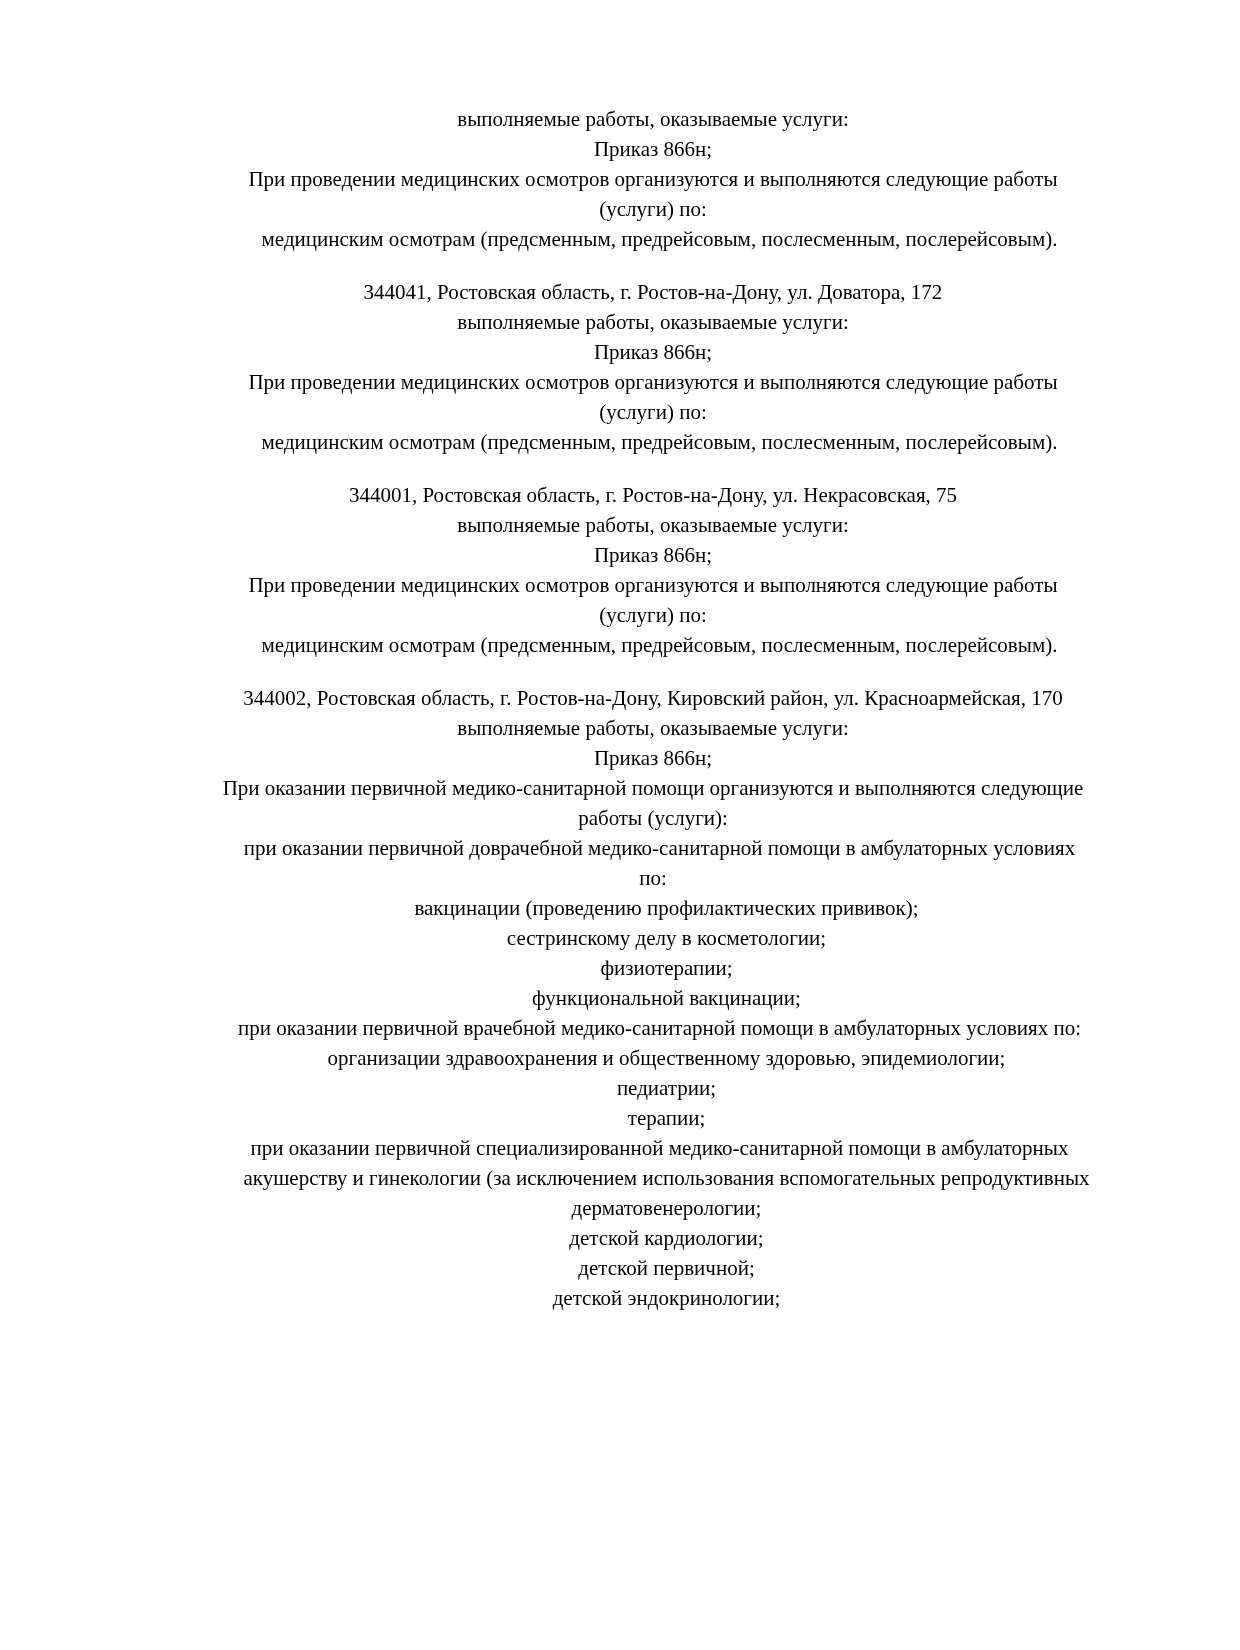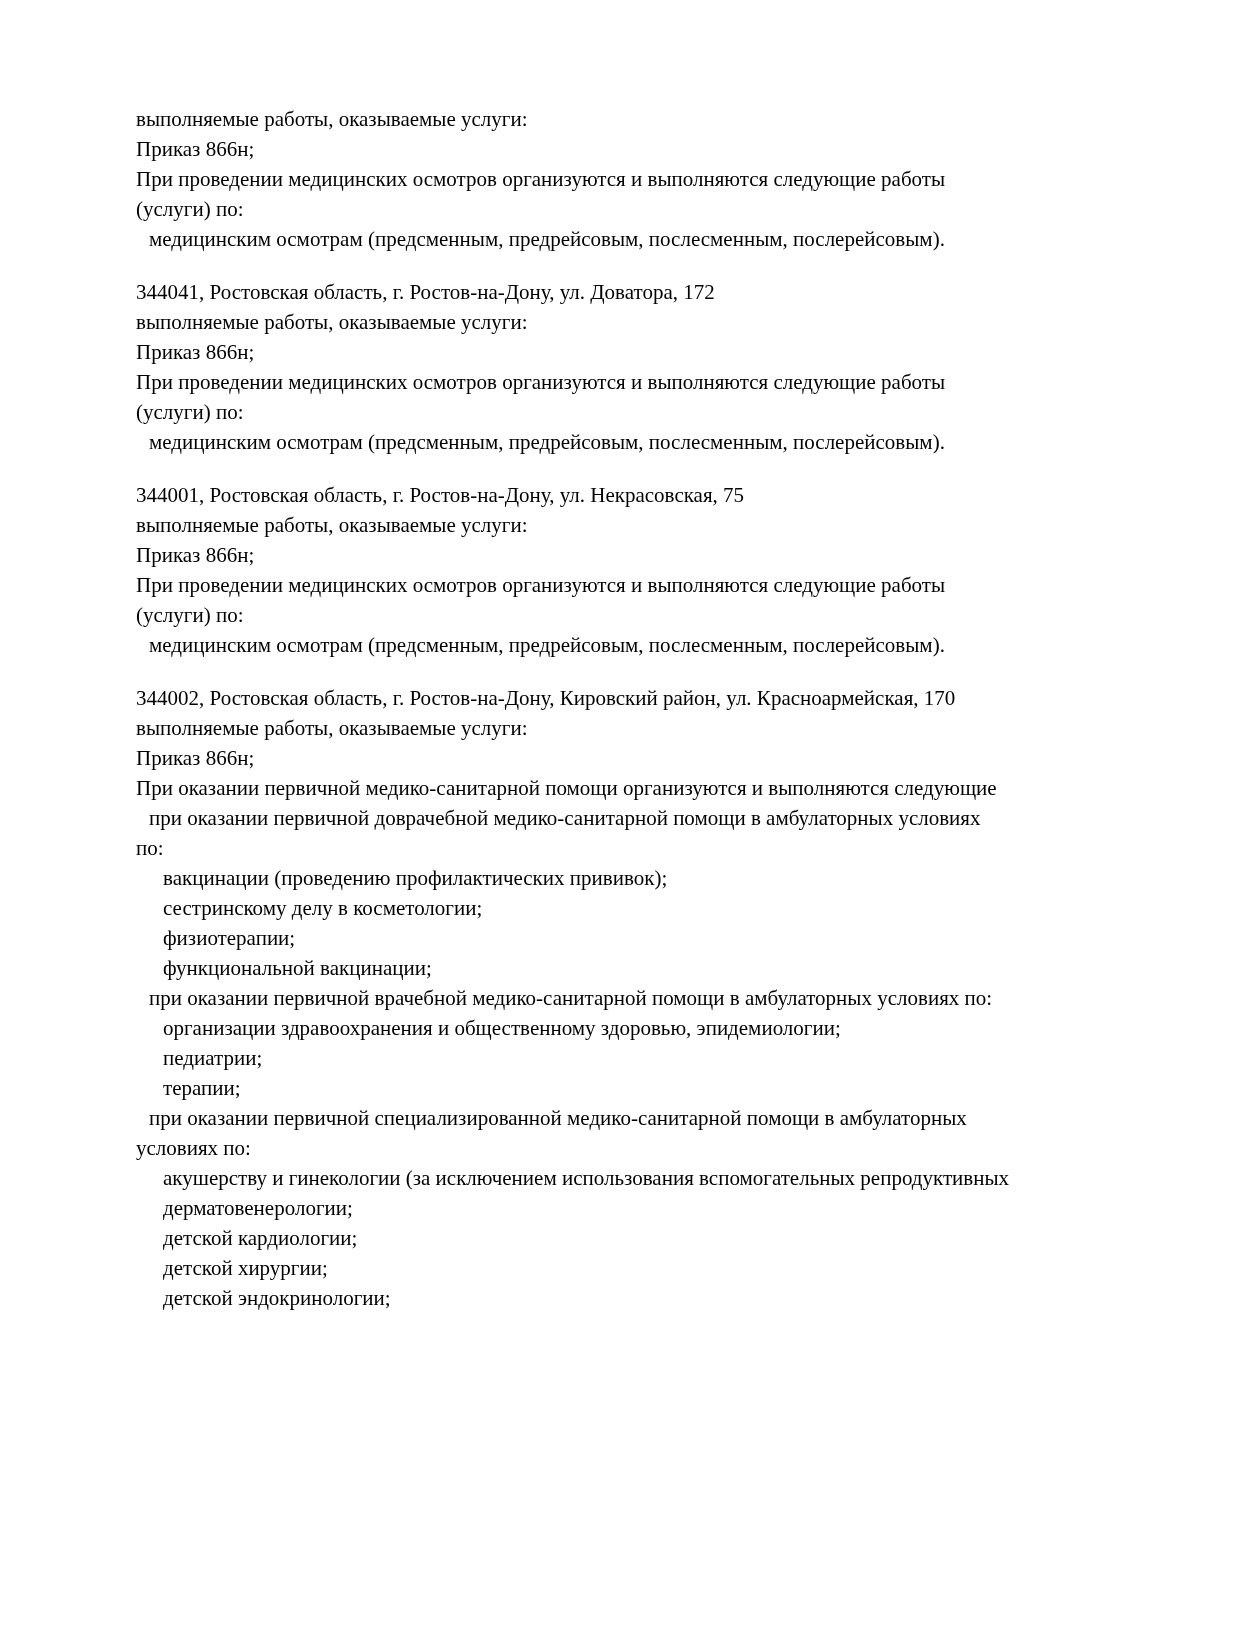--- a/index.html
+++ b/index.html
@@ -19,20 +19,21 @@
     height: 1650px;
     padding: 104px 70px 0 136px;
     background: #ffffff;
     color: #000000;
     font-family: "Liberation Serif", "DejaVu Serif", serif;
     font-size: 21px;
     line-height: 30px;
   }
   .block {
     margin: 0;
+    text-align: center;
   }
   .block + .block {
     margin-top: 23px;
   }
   .line {
     white-space: pre;
     min-height: 30px;
   }
   .i0 { padding-left: 0; }
   .i1 { padding-left: 13px; }
@@ -64,32 +65,32 @@
         <div class="line i0">Приказ 866н;</div>
         <div class="line i0">При проведении медицинских осмотров организуются и выполняются следующие работы</div>
         <div class="line i0">(услуги) по:</div>
         <div class="line i1">медицинским осмотрам (предсменным, предрейсовым, послесменным, послерейсовым).</div>
       </div>
       <div class="block">
         <div class="line i0">344002, Ростовская область, г. Ростов-на-Дону, Кировский район, ул. Красноармейская, 170</div>
         <div class="line i0">выполняемые работы, оказываемые услуги:</div>
         <div class="line i0">Приказ 866н;</div>
         <div class="line i0">При оказании первичной медико-санитарной помощи организуются и выполняются следующие</div>
+        <div class="line i0">работы (услуги):</div>
         <div class="line i1">при оказании первичной доврачебной медико-санитарной помощи в амбулаторных условиях</div>
         <div class="line i0">по:</div>
         <div class="line i2">вакцинации (проведению профилактических прививок);</div>
         <div class="line i2">сестринскому делу в косметологии;</div>
         <div class="line i2">физиотерапии;</div>
         <div class="line i2">функциональной вакцинации;</div>
         <div class="line i1">при оказании первичной врачебной медико-санитарной помощи в амбулаторных условиях по:</div>
         <div class="line i2">организации здравоохранения и общественному здоровью, эпидемиологии;</div>
         <div class="line i2">педиатрии;</div>
         <div class="line i2">терапии;</div>
         <div class="line i1">при оказании первичной специализированной медико-санитарной помощи в амбулаторных</div>
-        <div class="line i0">условиях по:</div>
         <div class="line i2">акушерству и гинекологии (за исключением использования вспомогательных репродуктивных</div>
         <div class="line i2">дерматовенерологии;</div>
         <div class="line i2">детской кардиологии;</div>
-        <div class="line i2">детской хирургии;</div>
+        <div class="line i2">детской первичной;</div>
         <div class="line i2">детской эндокринологии;</div>
       </div>
     </div>
 </div>
 
 </body></html>

